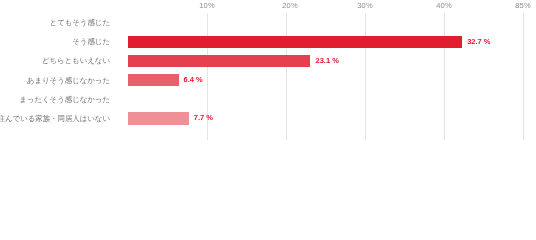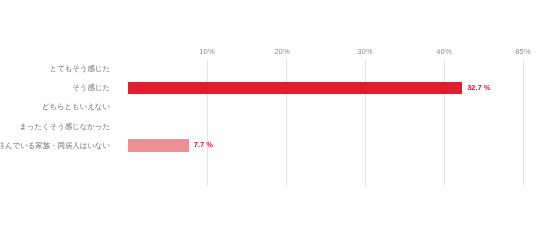--- a/index.html
+++ b/index.html
@@ -11,21 +11,20 @@
     font-family: "Liberation Sans", sans-serif;
     -webkit-font-smoothing: antialiased;
   }
 
   #chart-root {
     position: relative;
     width: 536px;
     height: 140px;
     background: #ffffff;
     overflow: hidden;
-    margin-top: 46px;
   }
 
   
   .axis-area {
     position: absolute;
     left: 0;
     top: 0;
     width: 536px;
     height: 14px;
   }
@@ -97,21 +96,21 @@
     white-space: nowrap;
   }
 </style>
 </head>
 <body>
 
 <div id="chart-root" style="background: rgb(255, 255, 255);">
 
   <div class="axis-area">
     <span class="tick-label" style="left: 207px; color: rgb(141, 141, 141);">10%</span>
-    <span class="tick-label" style="left: 282px; color: rgb(141, 141, 141);">20%</span>
+    <span class="tick-label" style="left: 290px; color: rgb(141, 141, 141);">20%</span>
     <span class="tick-label" style="left: 365px; color: rgb(141, 141, 141);">30%</span>
     <span class="tick-label" style="left: 444px; color: rgb(141, 141, 141);">40%</span>
     <span class="tick-label" style="left: 523px; color: rgb(141, 141, 141);">85%</span>
   </div>
 
   <div class="gridline" style="left: 207px; background: rgb(227, 230, 232);"></div>
   <div class="gridline" style="left: 286px; background: rgb(227, 230, 232);"></div>
   <div class="gridline" style="left: 365px; background: rgb(227, 230, 232);"></div>
   <div class="gridline" style="left: 444px; background: rgb(227, 230, 232);"></div>
   <div class="gridline" style="left: 523px; background: rgb(227, 230, 232);"></div>
@@ -125,22 +124,33 @@
     <div class="row">
       <span class="cat-label" style="color: rgb(111, 111, 111);">そう感じた</span>
       <div class="bar-track">
         <div class="bar" style="width: 334.17px; background: rgb(224, 30, 45);"></div>
         <span class="bar-value" style="left: 339.17px; color: rgb(232, 17, 45);">32.7 %</span>
       </div>
     </div>
 
     <div class="row">
       <span class="cat-label" style="color: rgb(111, 111, 111); text-align: right;">どちらともいえない</span>
+      <div class="bar-track">
+        <div class="bar" style="width: 182.49px; background: rgb(229, 64, 76);"></div>
+        <span class="bar-value" style="left: 187.49px; color: rgb(232, 17, 45);">23.1 %</span>
+      </div>
     </div>
 
+    <div class="row">
+      <span class="cat-label" style="color: rgb(111, 111, 111);">あまりそう感じなかった</span>
+      <div class="bar-track">
+        <div class="bar" style="width: 50.56px; background: rgb(233, 96, 106);"></div>
+        <span class="bar-value" style="left: 55.56px; color: rgb(232, 17, 45);">6.4 %</span>
+      </div>
+    </div>
 
     <div class="row">
       <span class="cat-label" style="color: rgb(111, 111, 111);">まったくそう感じなかった</span>
       <div class="bar-track">
 
         <span class="bar-value" style="left: 5px; color: rgb(232, 17, 45);"></span>
       </div>
     </div>
 
     <div class="row">

